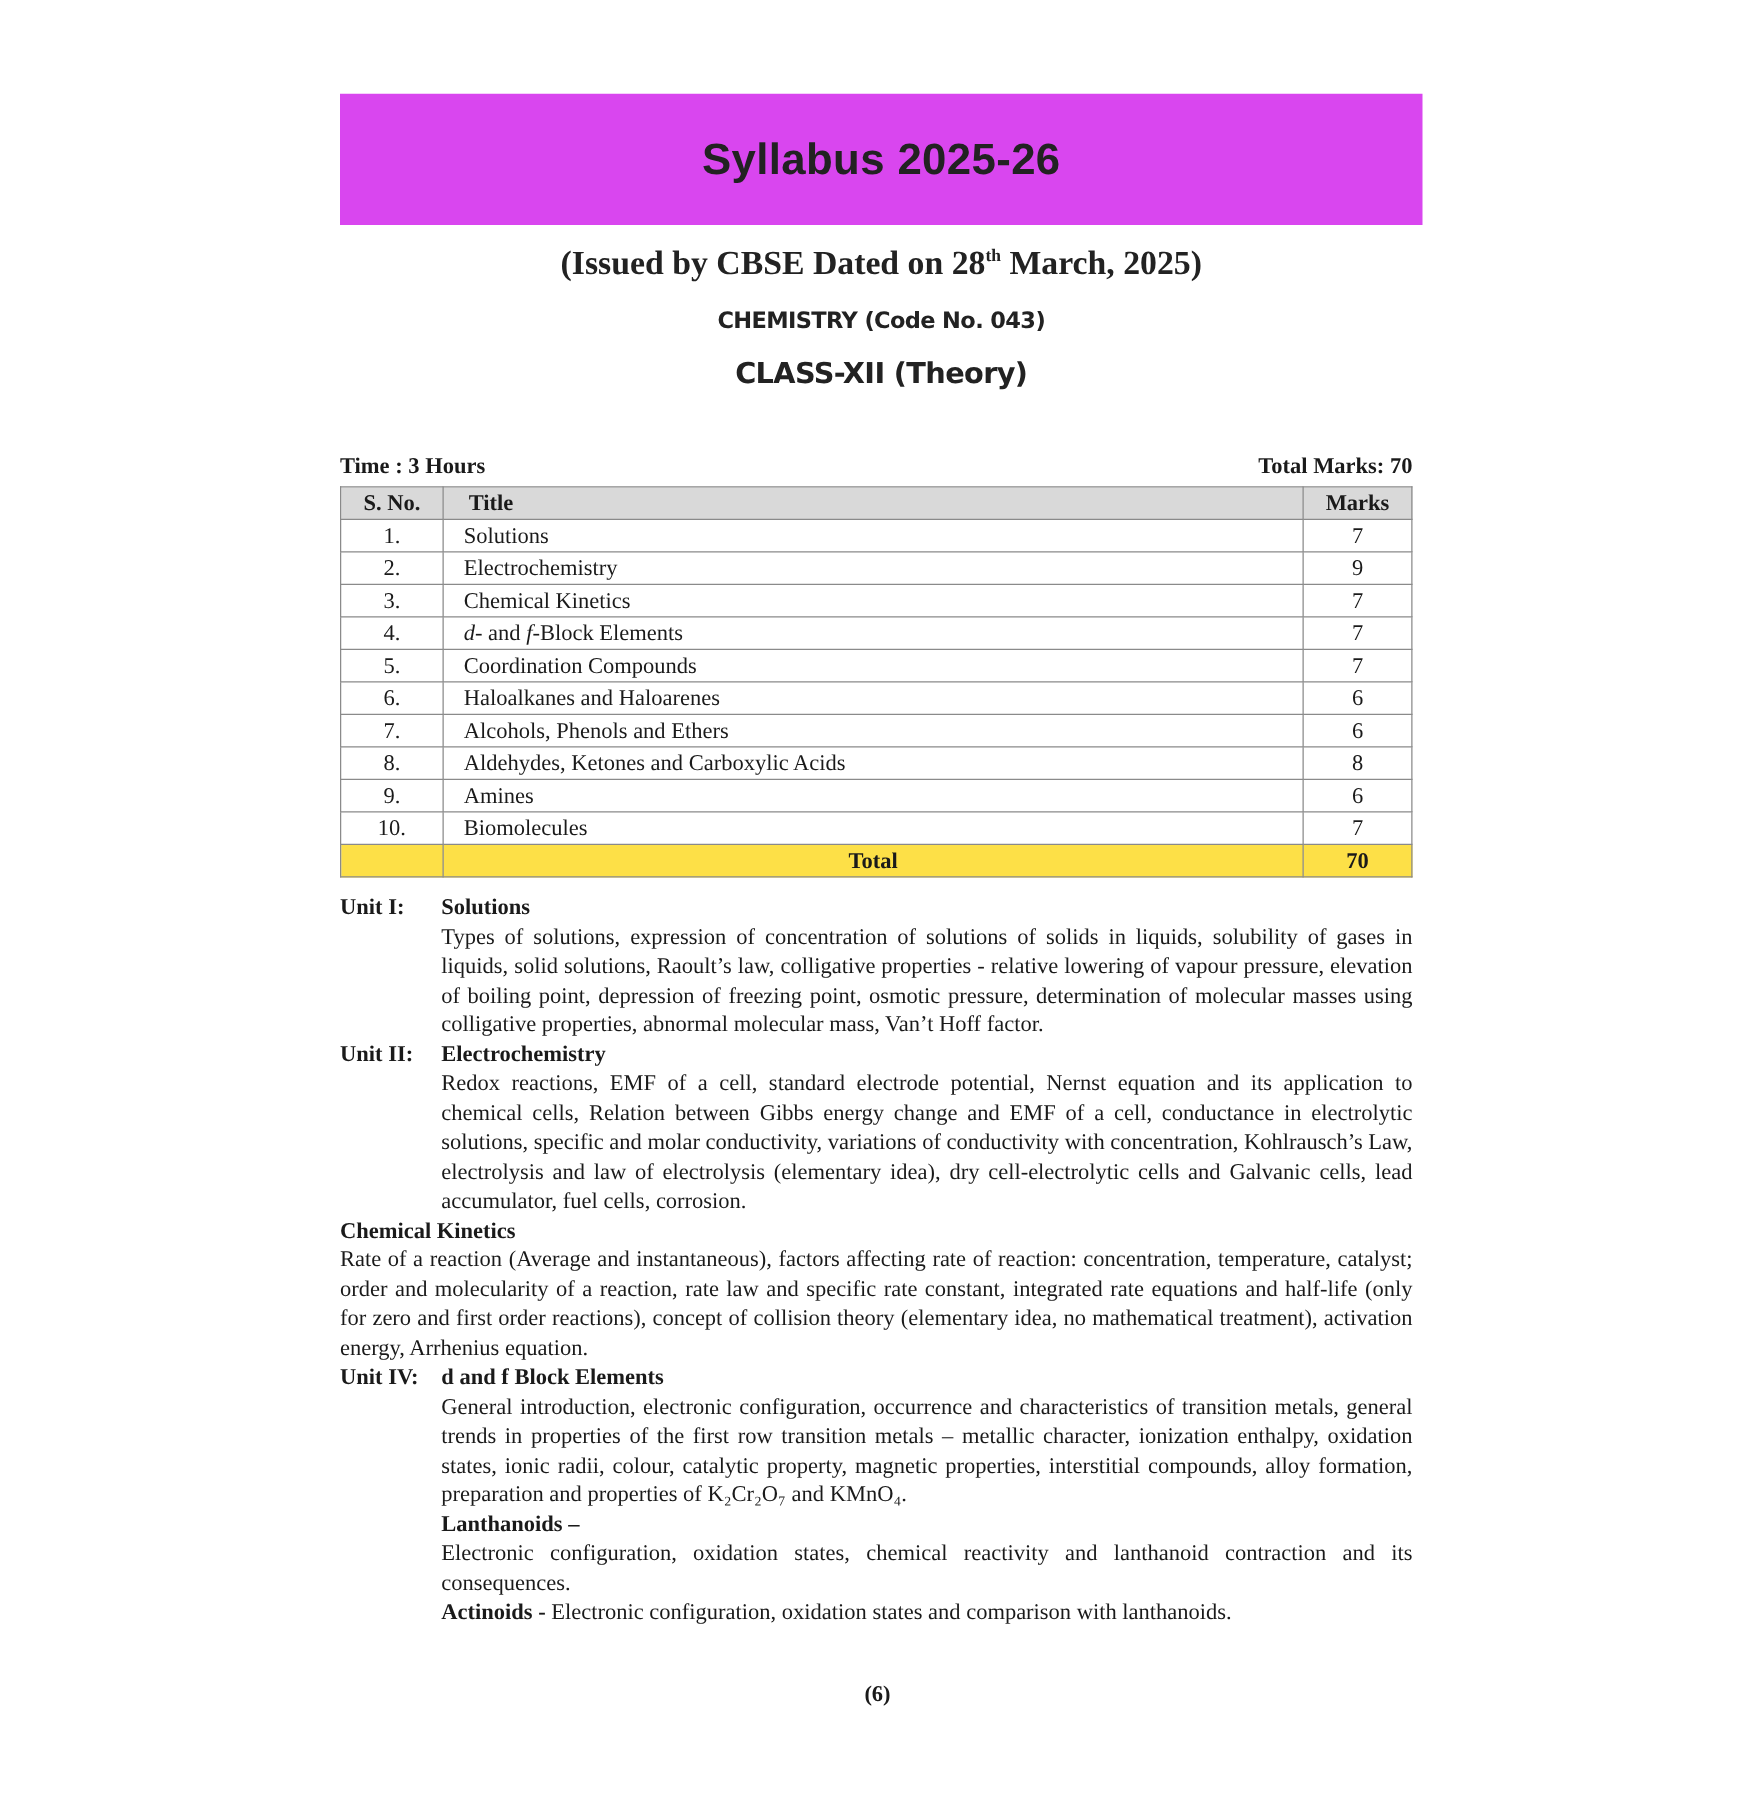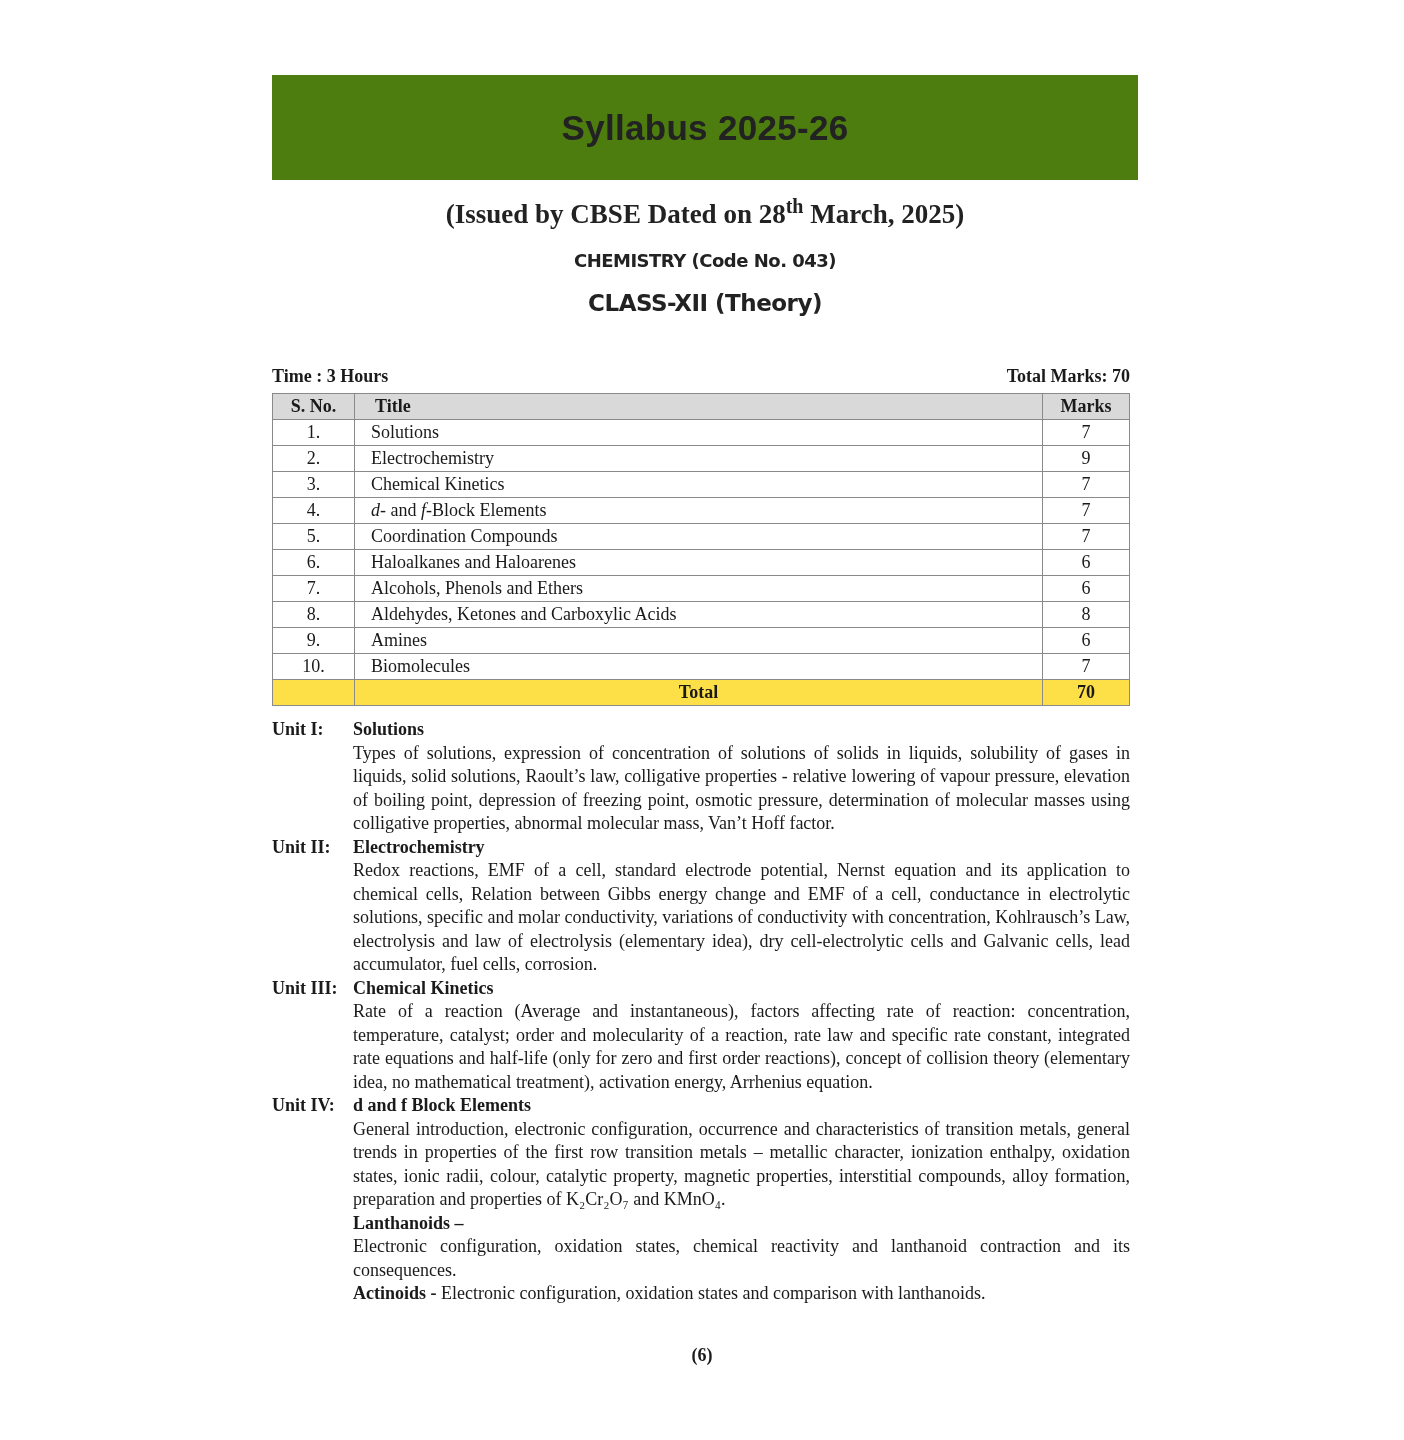--- a/index.html
+++ b/index.html
@@ -1,21 +1,21 @@
 <!DOCTYPE html>
 <html><head>
 <meta charset="utf-8">
 <style>
   html, body { margin: 0; padding: 0; background: #ffffff; }
   body { width: 1404px; height: 1440px; position: relative; overflow: hidden; color: #1a1a1a; }
   .page { position: absolute; left: 272px; top: 75px; width: 866px; }
-  .banner { background: #4d7c0f; height: 105px; display: flex; align-items: center; justify-content: center; }
+  .banner { background: #d946ef; height: 105px; display: flex; align-items: center; justify-content: center; }
   .banner h1 { margin: 0; font-family: "Liberation Sans", sans-serif; font-weight: bold; font-size: 35px; color: #222; letter-spacing: 0.3px; }
   .issued { text-align: center; font-family: "Liberation Serif", serif; font-weight: bold; font-size: 27px; margin-top: 8px; line-height: 36px; color: #222; }
-  .issued sup { font-size: 20px; }
+  .issued sup { font-size: 14px; }
   .subject { text-align: center; font-family: "DejaVu Sans", sans-serif; font-weight: bold; font-size: 18px; line-height: 34px; margin-top: 12px; color: #222; letter-spacing: -0.5px; }
   .cls { text-align: center; font-family: "DejaVu Sans", sans-serif; font-weight: bold; font-size: 23px; line-height: 34px; margin-top: 8px; color: #222; letter-spacing: -0.5px; }
   .meta { display: flex; justify-content: space-between; margin-top: 45px; font-family: "Liberation Serif", serif; font-weight: bold; font-size: 18px; width: 858px; line-height: 22px; }
   table.marks { border-collapse: collapse; width: 858px; margin-top: 6px; font-family: "Liberation Serif", serif; font-size: 18px; }
   table.marks td, table.marks th { border: 1.5px solid #8a8a8a; height: 25px; padding: 0; }
   table.marks th { background: #d9d9d9; font-weight: bold; font-size: 18px; }
   table.marks .c1 { width: 81px; text-align: center; }
   table.marks .c2 { text-align: left; padding-left: 16px; margin-left: 32px; }
   table.marks th.c2 { padding-left: 20px; }
   table.marks .c3 { width: 86px; text-align: center; }
@@ -120,21 +120,20 @@
       </div>
     </div>
     <div class="unit">
       <div class="ulabel">Unit II:</div>
       <div class="ubody">
         <div class="utitle">Electrochemistry</div>
         <div class="utext">Redox reactions, EMF of a cell, standard electrode potential, Nernst equation and its application to chemical cells, Relation between Gibbs energy change and EMF of a cell, conductance in electrolytic solutions, specific and molar conductivity, variations of conductivity with concentration, Kohlrausch’s Law, electrolysis and law of electrolysis (elementary idea), dry cell-electrolytic cells and Galvanic cells, lead accumulator, fuel cells, corrosion.</div>
       </div>
     </div>
     <div class="unit">
-      <div class="ulabel">Unit III:</div>
       <div class="ubody">
         <div class="utitle">Chemical Kinetics</div>
         <div class="utext">Rate of a reaction (Average and instantaneous), factors affecting rate of reaction: concentration, temperature, catalyst; order and molecularity of a reaction, rate law and specific rate constant, integrated rate equations and half-life (only for zero and first order reactions), concept of collision theory (elementary idea, no mathematical treatment), activation energy, Arrhenius equation.</div>
       </div>
     </div>
     <div class="unit">
       <div class="ulabel">Unit IV:</div>
       <div class="ubody">
         <div class="utitle">d and f Block Elements</div>
         <div class="utext"><span>General introduction, electronic configuration, occurrence and characteristics of transition metals, general trends in properties of the first row transition metals – metallic character, ionization enthalpy, oxidation states, ionic radii, colour, catalytic property, magnetic properties, interstitial compounds, alloy formation, preparation and properties of </span><span>K₂Cr₂O₇</span><span> and </span><span>KMnO₄</span><span>.</span></div>

